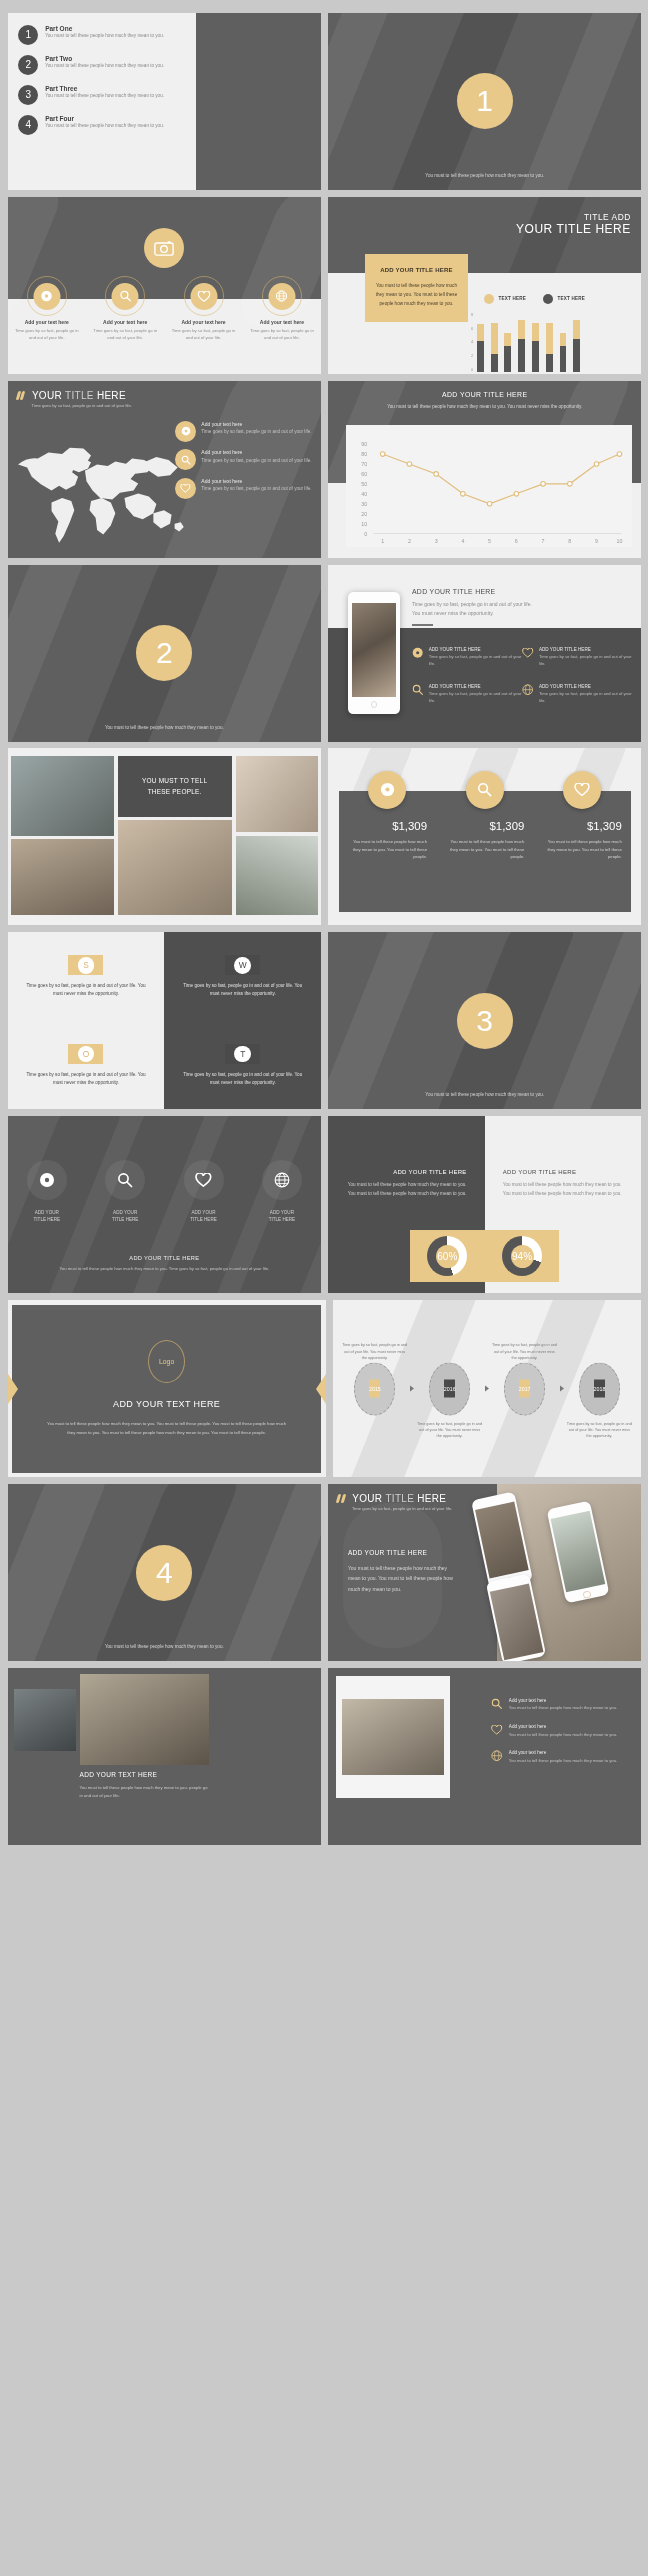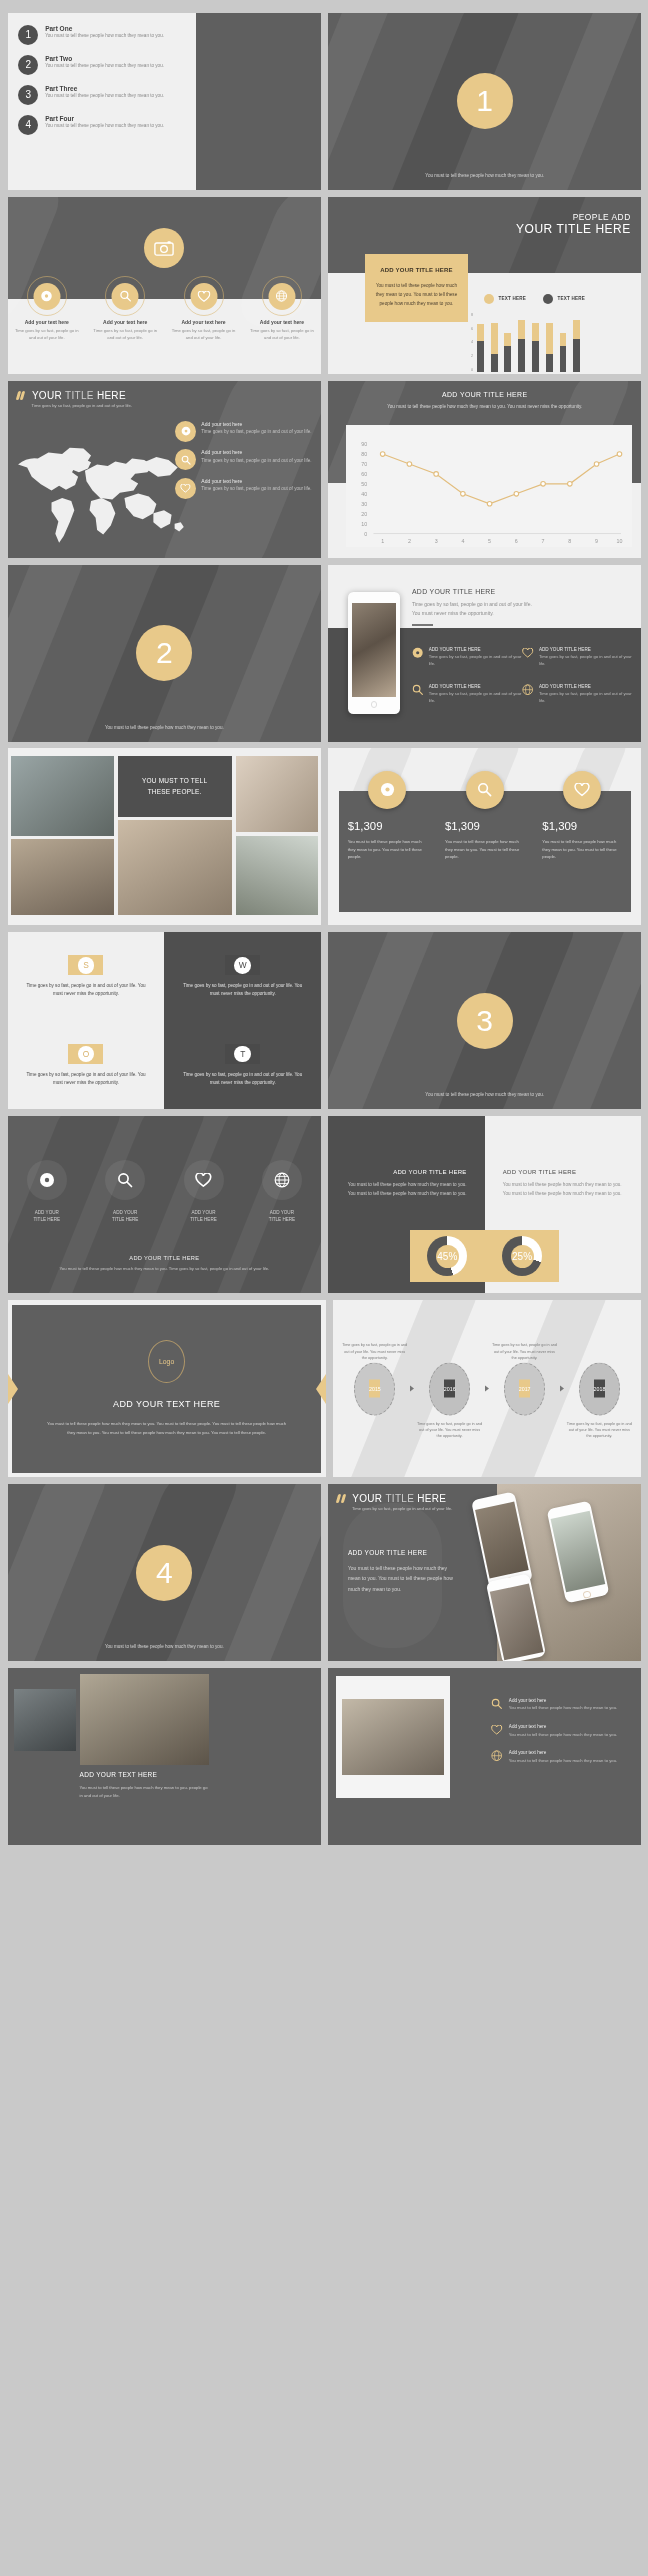--- a/index.html
+++ b/index.html
@@ -97,21 +97,21 @@
   .map-t{font-size:5px;color:#ededed;margin-bottom:1.5px;}
   .map-d{font-size:4.6px;line-height:1.55;color:#c4c4c4;}
 
   
   .chartcard{position:absolute;background:#f3f3f3;}
 
   
   .tablet{background:#fdfdfd;border-radius:5.3px;padding:6.9px 3.8px;box-shadow:0 1.5px 6px rgba(0,0,0,.3);}
   .tablet .scr{background:linear-gradient(150deg,#8e8172,#5d5247 45%,#b9a893);}
   .phone{background:#fdfdfd;border-radius:6.9px;padding:6px 2.3px;box-shadow:0 2.3px 6.9px rgba(0,0,0,.25);}
-  .price-col{flex:1;text-align:left;padding:29px 9px 28px;position:relative;}
+  .price-col{flex:1;text-align:right;padding:29px 9px 28px;position:relative;}
   .price{font-size:11.4px;font-weight:300;color:#fff;margin-bottom:6px;}
   .price-d{font-size:4.2px;line-height:1.75;color:#d5d5d5;}
 
   
   .swot{display:flex;flex-wrap:wrap;height:100%;}
   .swq{width:50%;height:50%;display:flex;flex-direction:column;align-items:center;justify-content:center;padding:6px 16.7px;text-align:center;}
   .swq.lt{background:var(--light);color:#4a4a4a;}
   .swq.dk{background:var(--dark2);color:#e4e4e4;}
   .badge{width:35px;height:20px;display:flex;align-items:center;justify-content:center;margin-bottom:6.9px;}
   .badge .bb{width:16.7px;height:16.7px;border-radius:50%;background:#fff;display:flex;align-items:center;justify-content:center;font-size:8.4px;}
@@ -271,21 +271,21 @@
     <div class="slide s-half h-std">
       <div style="position:absolute;inset:0;">
           <div style="height:43%;background:var(--dark);position:relative;overflow:hidden;">
         <div class="stripes dk">
               <i style="left:190px;top:-23px;width:46px;height:152px;"></i>
             </div>
       </div>
           <div style="height:57%;background:var(--light);"></div>
         </div>
       <div class="hdr-right">
-        <div class="hdr-s">PEOPLE ADD</div>
+        <div class="hdr-s">TITLE ADD</div>
         <div class="hdr-l">YOUR TITLE HERE</div>
       </div>
       <div class="goldcard" style="left:37px;top:57px;width:103px;">
         <div class="gt">ADD YOUR TITLE HERE</div>
         <div class="gd">You must to tell these people how much they mean to you. You must to tell these people how much they mean to you.</div>
       </div>
       <div style="position:absolute;left:156px;top:97px;" class="legend">
         <div class="lg">
             <span class="lgdot" style="background:#e8c98a;"></span>
             <span>TEXT HERE</span>
@@ -715,26 +715,26 @@
         <div style="font-size:6px;letter-spacing:0.3px;">ADD YOUR TITLE HERE</div>
         <div style="font-size:4.6px;color:#cfcfcf;line-height:1.9;margin-top:6px;">You must to tell these people how much they mean to you. You must to tell these people how much they mean to you.</div>
       </div>
       <div style="position:absolute;right:16.7px;top:53px;width:122px;">
         <div style="font-size:6px;letter-spacing:0.3px;color:#4a4a4a;">ADD YOUR TITLE HERE</div>
         <div style="font-size:4.6px;color:#8e8e8e;line-height:1.9;margin-top:6px;">You must to tell these people how much they mean to you. You must to tell these people how much they mean to you.</div>
       </div>
       <div style="position:absolute;left:82px;right:82px;top:114px;height:52px;background:var(--gold);display:flex;align-items:center;justify-content:space-around;">
         <div style="position:relative;display:flex;align-items:center;justify-content:center;">
           <div class="donut" style="background:conic-gradient(#fff 0 45%, #555 45% 100%);">
-              <span>45%</span>
+              <span>60%</span>
             </div>
         </div>
         <div style="position:relative;display:flex;align-items:center;justify-content:center;">
           <div class="donut" style="background:conic-gradient(#fff 0 30%, #555 30% 100%);">
-              <span>25%</span>
+              <span>94%</span>
             </div>
         </div>
       </div>
     </div>
   </div>
 
   <div class="row">
     <div class="slide s-half h-std" style="background:var(--light);padding:4.6px;">
       <div style="position:absolute;inset:4.6px;background:var(--dark);display:flex;flex-direction:column;align-items:center;justify-content:center;text-align:center;padding:0 32px;">
         <div style="width:37px;height:43px;border:0.8px solid rgba(216,180,110,.65);border-radius:50%;display:flex;align-items:center;justify-content:center;font-size:6.9px;color:var(--gold);margin-bottom:16.7px;">Logo</div>

